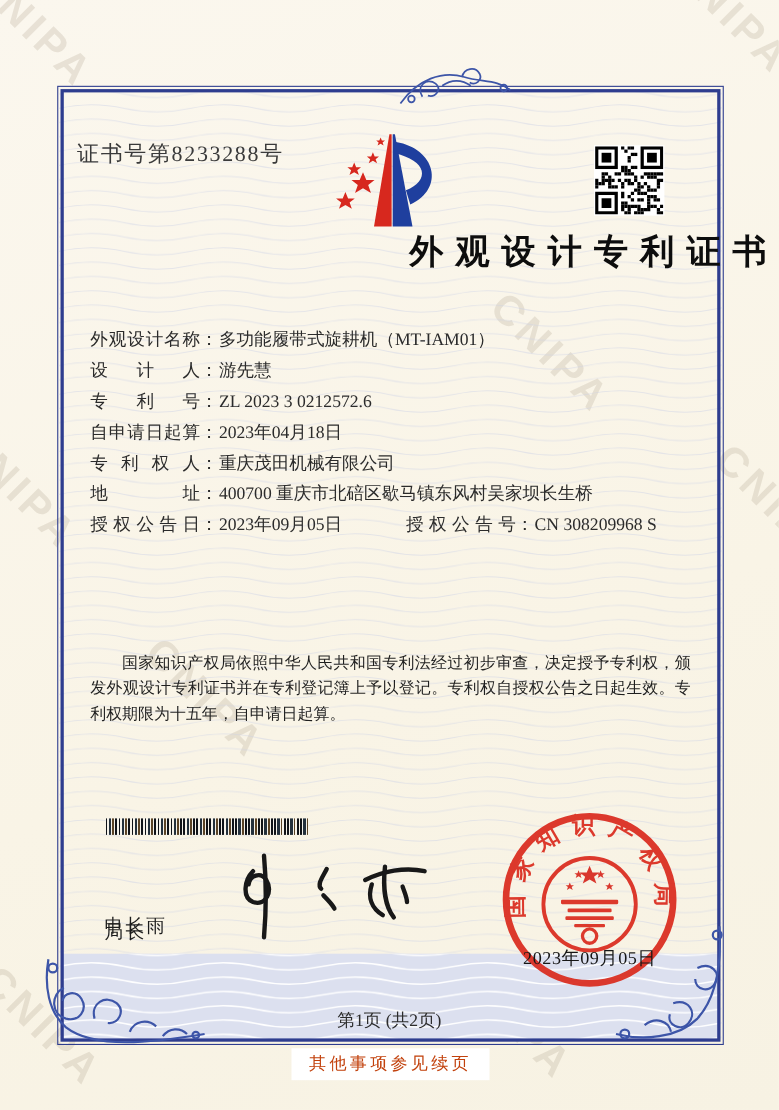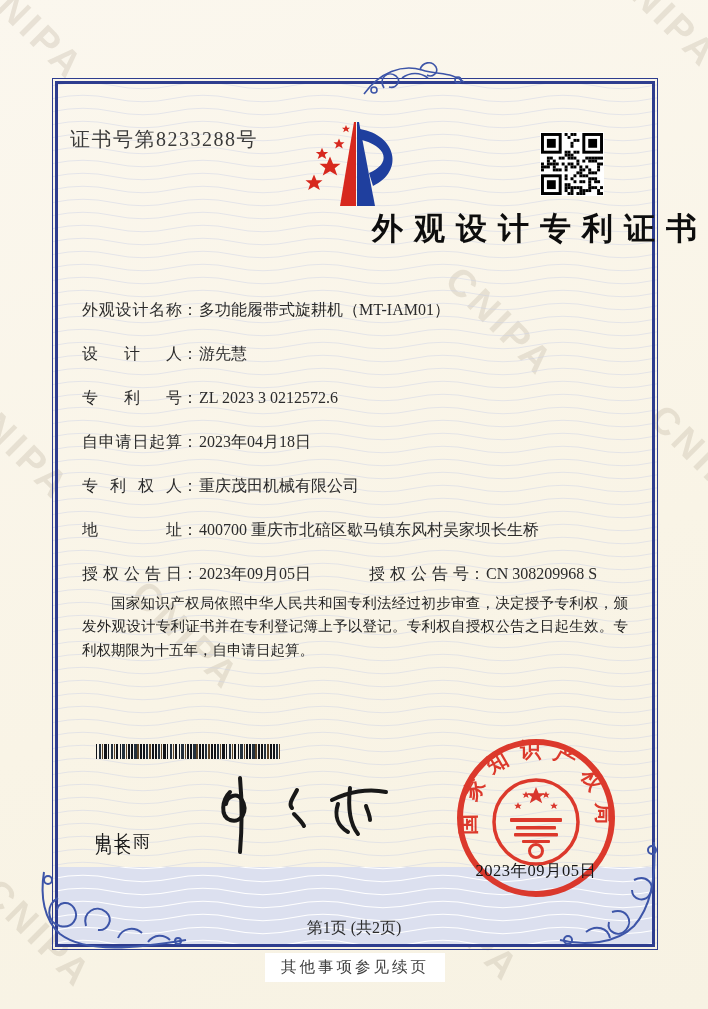--- a/index.html
+++ b/index.html
@@ -39,21 +39,21 @@
   }
   .logo{position:absolute;left:293px;top:116px;}
   .qr{position:absolute;left:540px;top:132px;background:#fff;padding:1px;}
   .title{
     position:absolute;left:0;top:208px;width:708px;
     text-align:right;font-size:31px;font-weight:bold;color:#0d0d0d;
     letter-spacing:11px;
   }
   .fields{
     position:absolute;left:82px;top:300px;width:544px;
-    display:flex;flex-direction:column;gap:24px;
+    display:flex;flex-direction:column;gap:8px;
     font-size:16px;color:#2b2b2b;
   }
   .frow{display:flex;line-height:20px;}
   .flabel{
     display:inline-block;width:100px;
     text-align:justify;text-align-last:justify;
   }
   .fcolon{display:inline-block;width:17px;}
   .fvalue{white-space:nowrap;}
   .fvalue-fixed{width:170px;}
@@ -83,21 +83,21 @@
     position:absolute;left:452px;top:860px;width:168px;z-index:5;
     text-align:center;font-size:16.5px;color:#161616;letter-spacing:0.5px;
   }
   .page-ind{
     position:absolute;left:0;top:918px;width:708px;text-align:center;
     font-size:16px;color:#2c2c2c;z-index:3;
   }
   .cont-note{
     position:absolute;left:265px;top:953px;z-index:4;
     background:#ffffff;padding:4px 16px;
-    font-size:15.5px;color:#404040;letter-spacing:3px;
+    font-size:15.5px;color:#c2410c;letter-spacing:3px;
   }
   .ornament{position:absolute;z-index:3;pointer-events:none;}
 </style>
 </head>
 <body>
 
 <div class="page">
 
   <span class="wm" style="left:-38px;top:4px;">CNIPA</span>
   <span class="wm" style="left:596px;top:-8px;">CNIPA</span>

